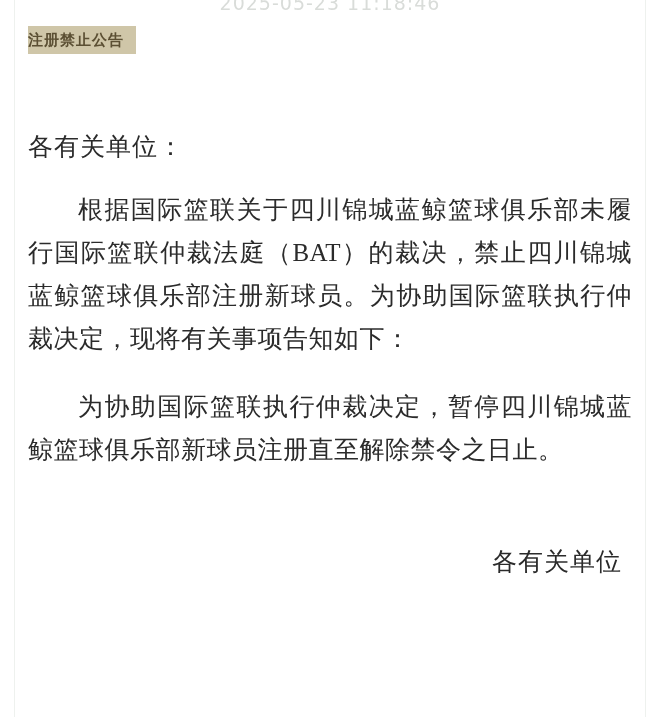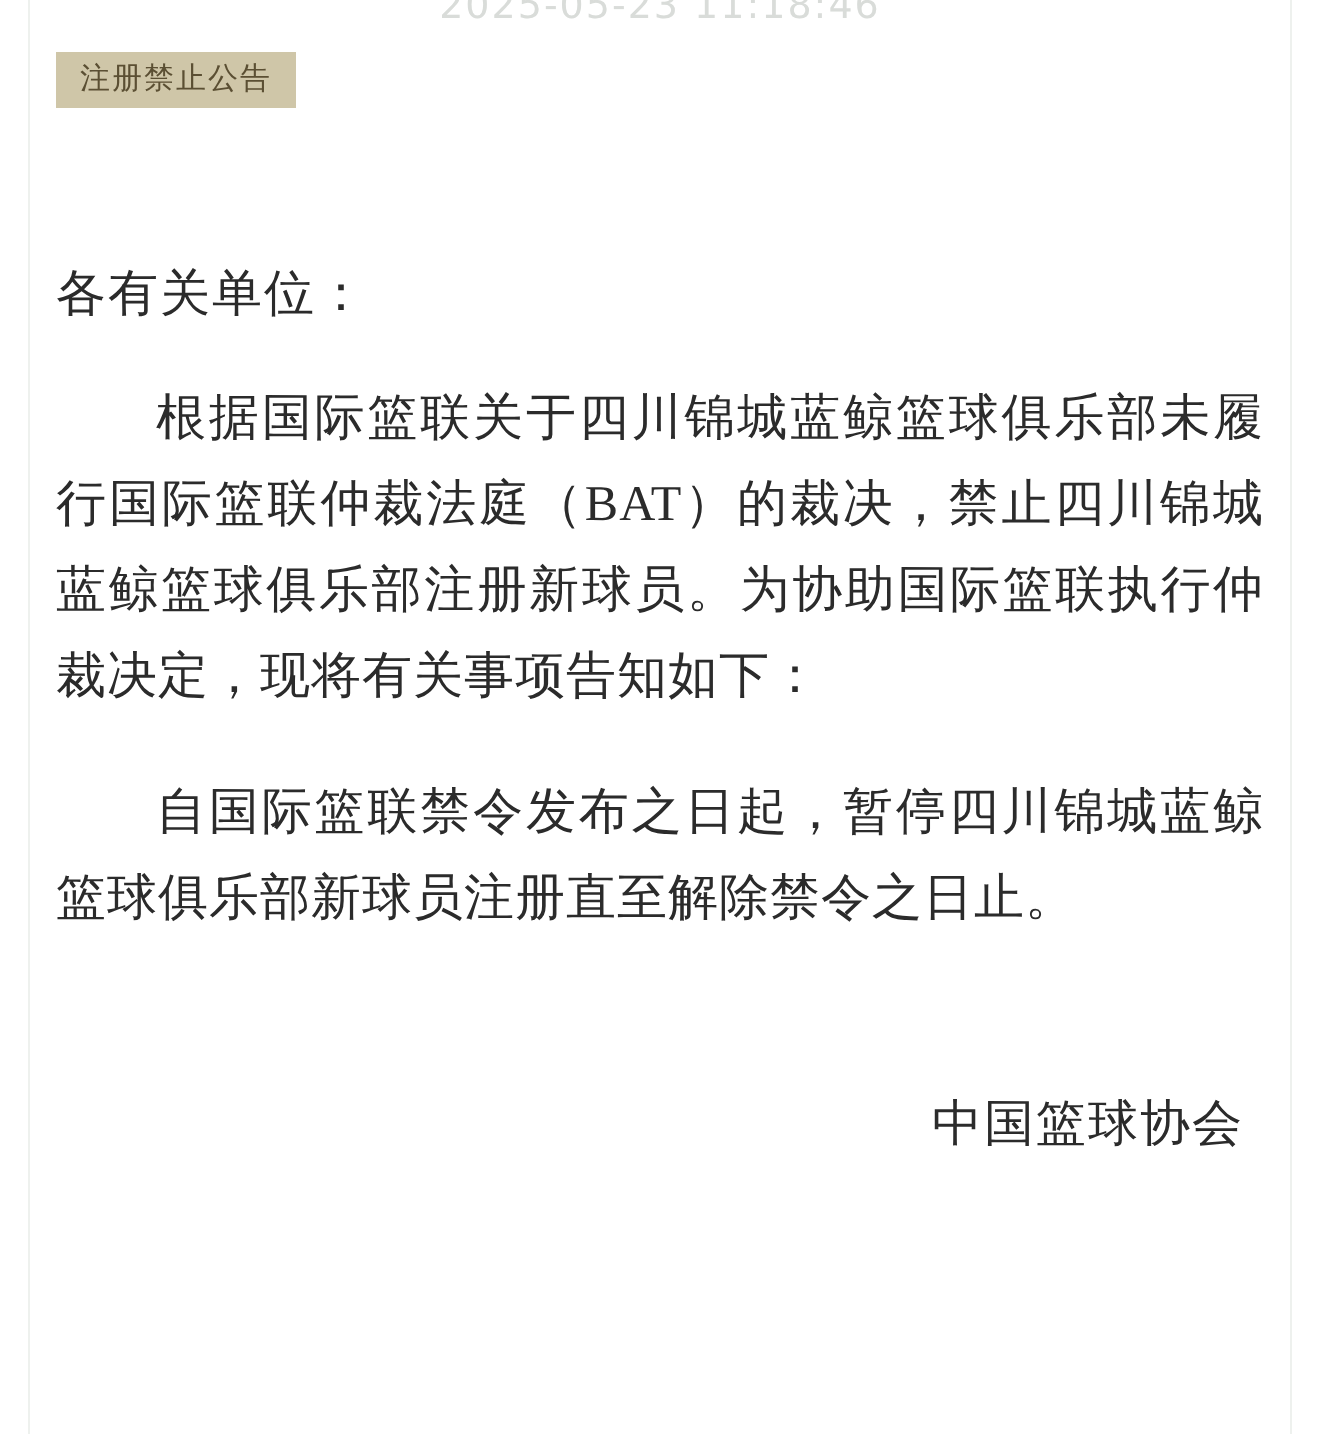--- a/index.html
+++ b/index.html
@@ -57,23 +57,23 @@
 
   .tag-row {
     margin-top: 26px;
     height: 32px;
   }
   .tag {
     display: inline-block;
     background: #cfc6a8;
     color: #5b4f33;
     font-size: 15px;
-    font-weight: normal;
+    font-weight: bold;
     letter-spacing: 1px;
-    padding: 6px 12px 7px 12px;
+    padding: 6px 12px 7px 0;
     line-height: 1;
     font-family: "Liberation Sans", sans-serif;
   }
 
   .doc-number {
     text-align: right;
     font-size: 25px;
     color: #2b2b2b;
     margin-top: 38px;
     letter-spacing: 1px;
@@ -122,18 +122,18 @@
 
     <div class="tag-row">
       <span class="tag">注册禁止公告</span>
     </div>
 
 
     <div class="salutation">各有关单位：</div>
 
     <p class="para">根据国际篮联关于四川锦城蓝鲸篮球俱乐部未履行国际篮联仲裁法庭（BAT）的裁决，禁止四川锦城蓝鲸篮球俱乐部注册新球员。为协助国际篮联执行仲裁决定，现将有关事项告知如下：</p>
 
-    <p class="para">自国际篮联禁令发布之日起，暂停四川锦城蓝鲸篮球俱乐部新球员注册直至解除禁令之日止。</p>
+    <p class="para">为协助国际篮联执行仲裁决定，暂停四川锦城蓝鲸篮球俱乐部新球员注册直至解除禁令之日止。</p>
 
-    <div class="signature">中国篮球协会</div>
+    <div class="signature">各有关单位</div>
 
   </div>
 </div>
 
 </body></html>

